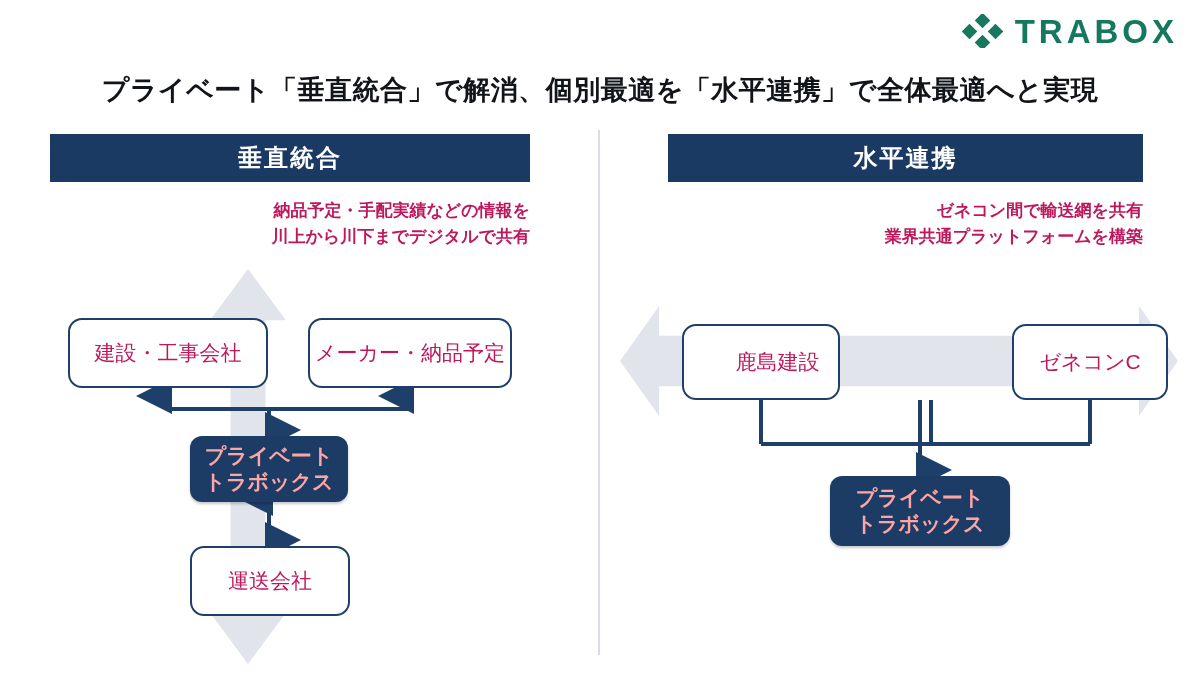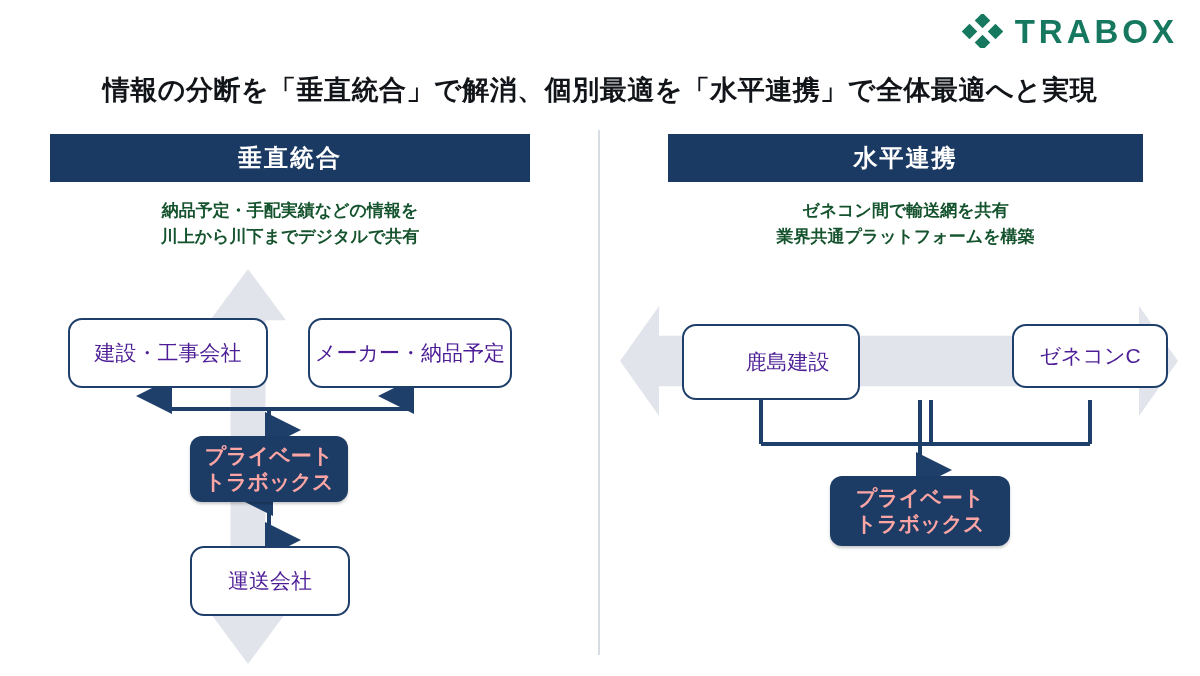--- a/index.html
+++ b/index.html
@@ -75,24 +75,24 @@
     color: #ffffff;
     font-size: 24px;
     font-weight: bold;
     letter-spacing: 2px;
     display: flex;
     align-items: center;
     justify-content: center;
   }
   .col-sub {
     margin-top: 16px;
-    text-align: center;
+    text-align: right;
     font-size: 17px;
     font-weight: bold;
-    color: #14532d;
+    color: #be185d;
     line-height: 1.5;
   }
 
   
   .stage {
     position: absolute;
     top: 264px;
     height: 400px;
   }
   .stage-left  { left: 50px;  width: 480px; }
@@ -128,21 +128,21 @@
   .box {
     position: absolute;
     box-sizing: border-box;
     display: flex;
     align-items: center;
     justify-content: center;
     text-align: center;
     border-radius: 14px;
     background: #ffffff;
     border: 2.5px solid #1f3f6b;
-    color: #4c1d95;
+    color: #be185d;
     font-size: 21px;
     font-weight: normal;
     line-height: 1.25;
   }
   .box-dark {
     background: #1d3c65;
     border: none;
     color: #fca5a5;
     font-weight: bold;
     font-size: 21px;
@@ -150,23 +150,23 @@
     box-shadow: 0 2px 3px rgba(0,0,0,.22);
   }
 
   
   #box-construction { left: 18px;  top: 54px;  width: 200px; height: 70px; }
   #box-maker        { left: 258px; top: 54px;  width: 204px; height: 70px; }
   #box-private-l    { left: 140px; top: 172px; width: 158px; height: 66px; }
   #box-transport    { left: 140px; top: 282px; width: 160px; height: 70px; }
 
   
-  #box-kajima   { left: 62px;  top: 60px;  width: 178px; height: 76px; padding-left: 33px; }
+  #box-kajima   { left: 62px;  top: 60px;  width: 158px; height: 76px; padding-left: 33px; }
   #box-genb     { left: 232px; top: 60px;  width: 158px; height: 76px; }
-  #box-genc     { left: 392px; top: 60px;  width: 156px; height: 64px; }
+  #box-genc     { left: 392px; top: 60px;  width: 156px; height: 76px; }
   #box-private-r { left: 210px; top: 212px; width: 180px; height: 70px; }
 
   
   .conn {
     position: absolute;
     left: 0; top: 0;
     width: 100%; height: 100%;
     pointer-events: none;
   }
 </style>
@@ -180,21 +180,21 @@
         <rect x="16" y="1" width="11" height="11" transform="rotate(45 21.5 6.5)"></rect>
         <rect x="3" y="12" width="11" height="11" transform="rotate(45 8.5 17.5)"></rect>
         <rect x="29" y="12" width="11" height="11" transform="rotate(45 34.5 17.5)"></rect>
         <rect x="16" y="23" width="11" height="11" transform="rotate(45 21.5 28.5)"></rect>
       </g>
     </svg>
   </span>
   <span class="logo-text">TRABOX</span>
 </div>
 
-<div class="title">情報の分断を「垂直統合」で解消、個別最適を「水平連携」で全体最適へと実現</div>
+<div class="title">プライベート「垂直統合」で解消、個別最適を「水平連携」で全体最適へと実現</div>
 
 <div class="divider"></div>
 
 <div class="col col-left">
   <div class="col-header">垂直統合</div>
   <div class="col-sub">
     <div>納品予定・手配実績などの情報を</div>
     <div>川上から川下までデジタルで共有</div>
   </div>
 </div>

